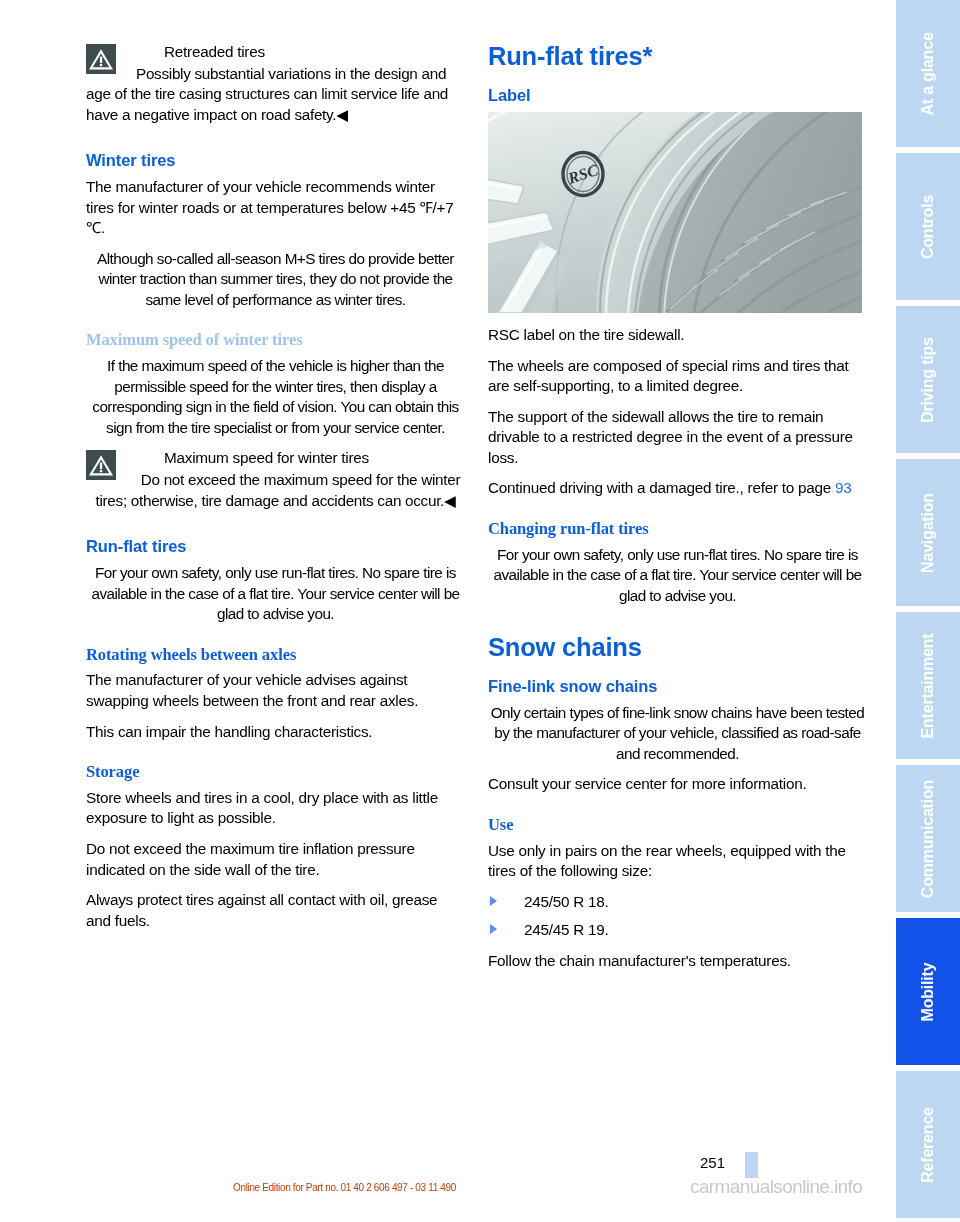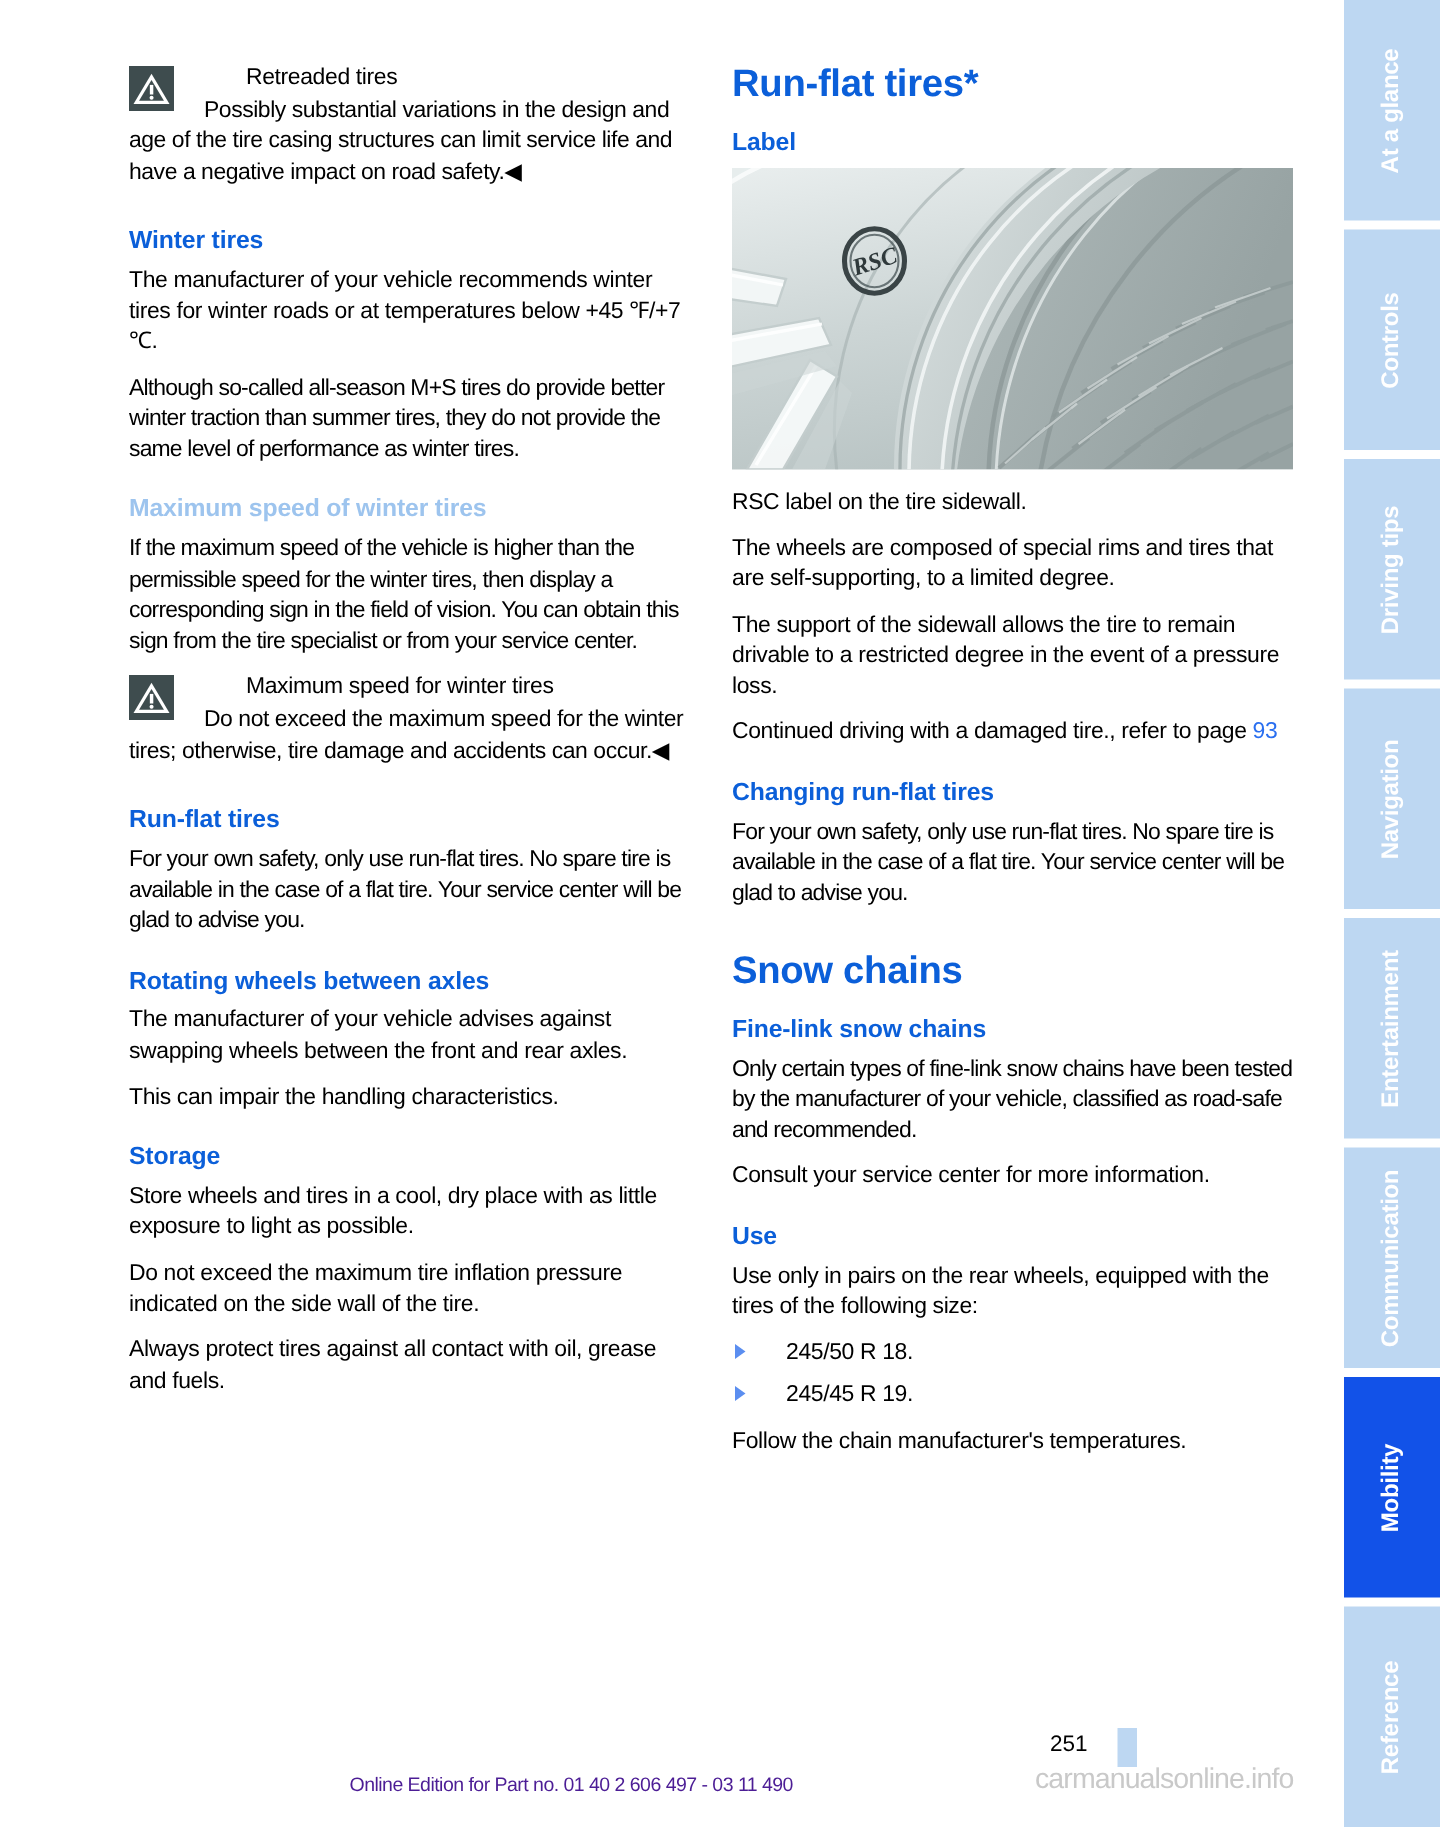--- a/index.html
+++ b/index.html
@@ -48,23 +48,23 @@
     line-height: 1.2;
     letter-spacing: -0.1px;
   }
   p.body {
     color: #000;
     font-size: 15.3px;
     line-height: 1.345;
     margin: 0 0 10px 0;
     letter-spacing: -0.25px;
   }
-  p.tight { letter-spacing: -0.55px; }
+  p.tight { letter-spacing: -0.55px; text-align: center; }
   .gap-lg { margin-top: 26px; }
-  .gap-md { margin-top: 20px; }
+  .gap-md { margin-top: 20px; font-family: Liberation Serif, serif; }
   .gap-sm { margin-top: 14px; }
   .pageref { color: #2a6ff0; }
 
   
   .notice { position: relative; margin: 0 0 10px 0; }
   .warn-icon {
     position: absolute; left: 0; top: 2px;
     width: 30px; height: 30px;
     background: #3e4c4e;
     display: block;
@@ -147,22 +147,22 @@
   }
   #pagebar {
     position: absolute;
     left: 745px; top: 1152px;
     width: 13px; height: 26px;
     background: #bdd7f2;
   }
   #footline {
     position: absolute;
     left: 233px; top: 1182px;
-    font-size: 13px;
-    color: #4c1d95;
+    font-size: 10px;
+    color: #c2410c;
     letter-spacing: -0.35px;
     white-space: nowrap;
   }
   #watermark {
     position: absolute;
     left: 690px; top: 1176px;
     font-size: 19px;
     color: #c9c9c9;
     letter-spacing: -0.6px;
     white-space: nowrap;

